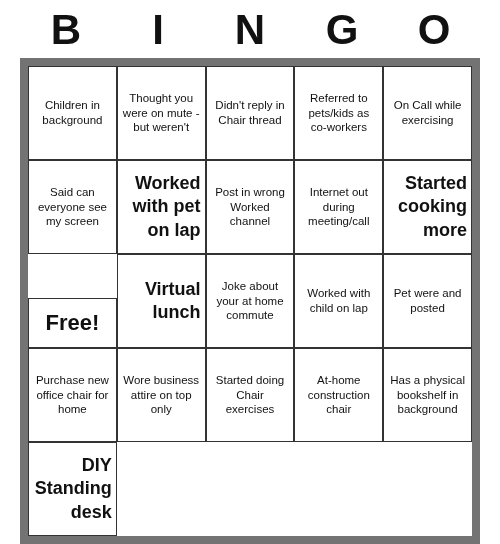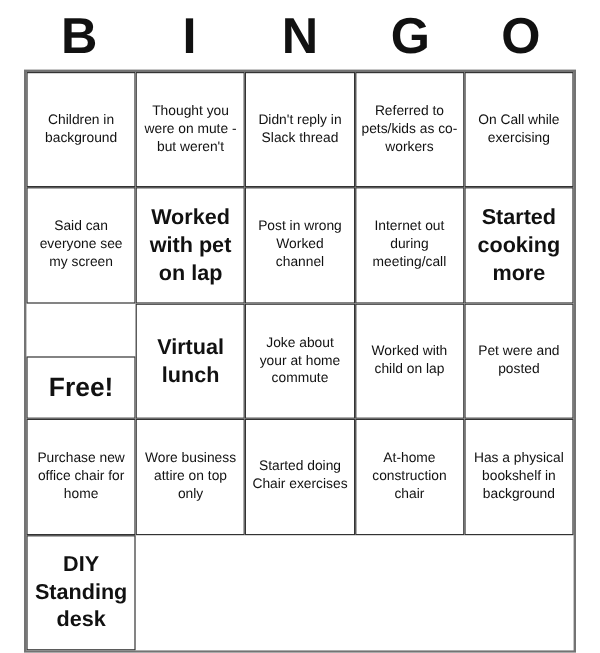--- a/index.html
+++ b/index.html
@@ -26,21 +26,21 @@
       width: 56px;
       text-align: center;
       color: #111;
     }
     #bingo-grid {
       display: grid;
       grid-template-columns: repeat(5, 1fr);
       grid-template-rows: repeat(5, 1fr);
       width: 460px;
       height: 490px;
-      border: 2px solid #737373;
+      border: 8px solid #737373;
     }
     .bingo-cell {
       border: 1.5px solid #333;
       display: flex;
       align-items: center;
       justify-content: center;
       text-align: center;
       padding: 4px;
       font-size: 11.5px;
       line-height: 1.3;
@@ -48,37 +48,38 @@
       background: #fff;
     }
     .bingo-cell.free {
       font-size: 22px;
       font-weight: bold;
       margin-top: 44px;
     }
     .bingo-cell.large-text {
       font-size: 18px;
       font-weight: bold;
+      text-align: right;
     }
   </style>
 </head>
 <body>
 
 <div id="bingo-header">
 <span class="bingo-letter">B</span>
     <span class="bingo-letter">I</span>
     <span class="bingo-letter">N</span>
     <span class="bingo-letter">G</span>
     <span class="bingo-letter">O</span>
   </div>
 
 <div id="bingo-grid">
 <div class="bingo-cell">Children in background</div>
     <div class="bingo-cell">Thought you were on mute - but weren't</div>
-    <div class="bingo-cell">Didn't reply in Slack thread</div>
+    <div class="bingo-cell">Didn't reply in Chair thread</div>
     <div class="bingo-cell">Referred to pets/kids as co-workers</div>
     <div class="bingo-cell">On Call while exercising</div>
     <div class="bingo-cell">Said can everyone see my screen</div>
     <div class="bingo-cell large-text">Worked with pet on lap</div>
     <div class="bingo-cell">Post in wrong Worked channel</div>
     <div class="bingo-cell">Internet out during meeting/call</div>
     <div class="bingo-cell large-text">Started cooking more</div>
     <div class="bingo-cell free">Free!</div>
     <div class="bingo-cell large-text">Virtual lunch</div>
     <div class="bingo-cell">Joke about your at home commute</div>

